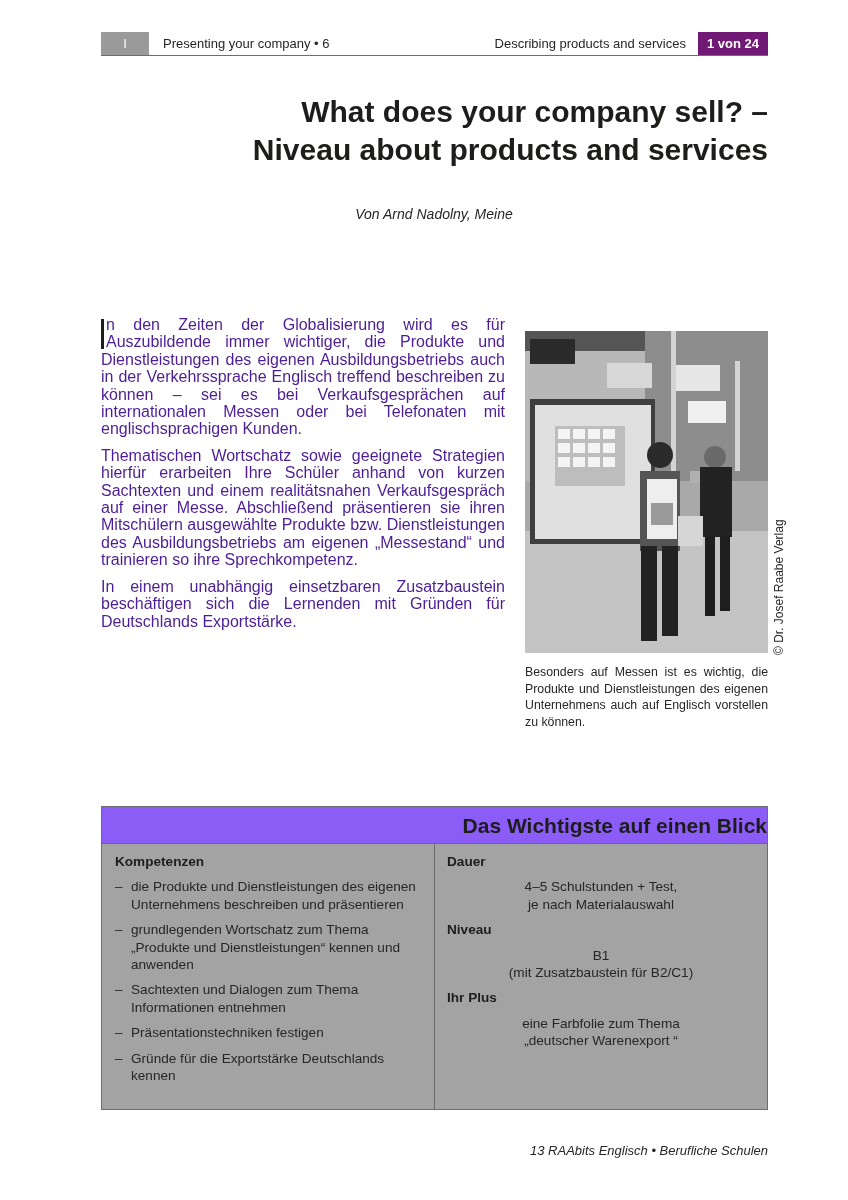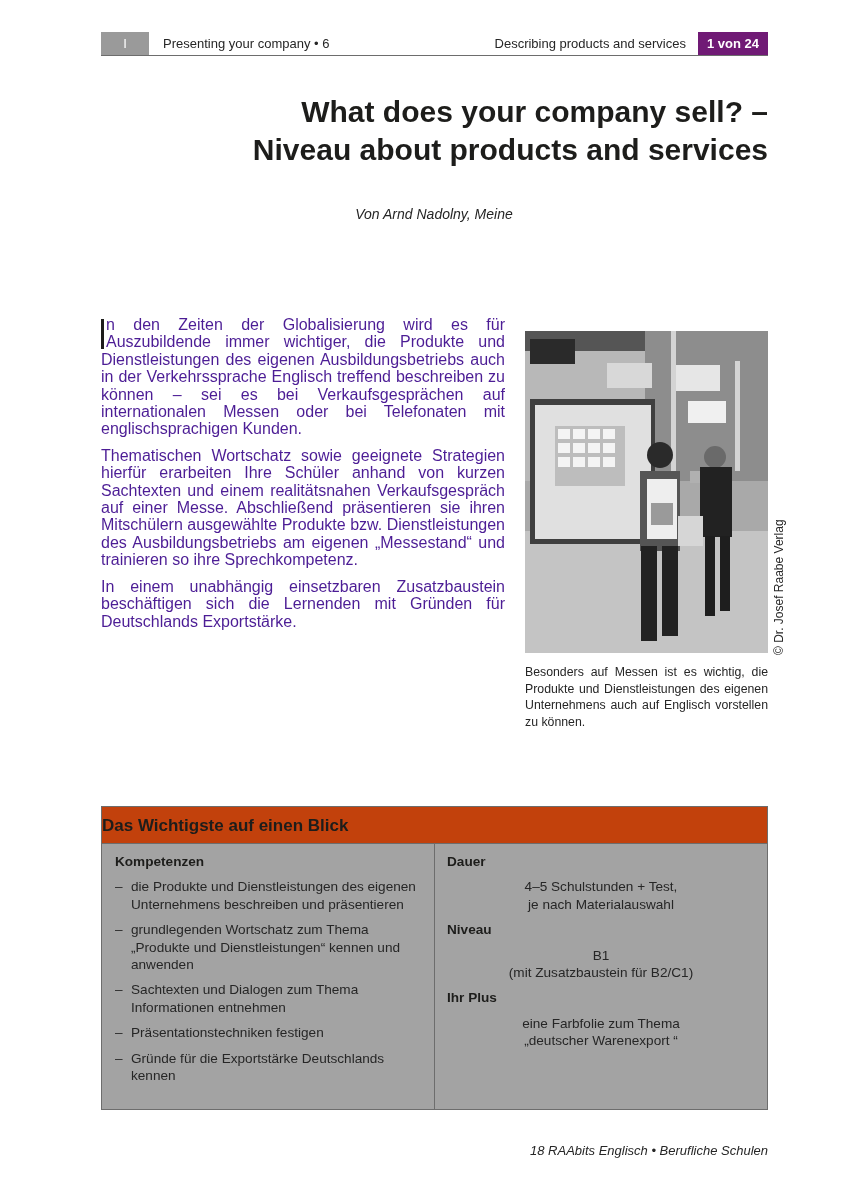--- a/index.html
+++ b/index.html
@@ -23,21 +23,21 @@
     .dropcap { display: inline-block; width: 3px; height: 30px; background: #1d1d1b; margin-right: 2px; vertical-align: -15px; float: left; margin-top: 3px; }
 
     
     .photo { position: absolute; left: 525px; top: 331px; width: 243px; height: 322px; background: #bdbdbd; overflow: hidden; }
     .photo svg { width: 100%; height: 100%; display: block; }
     .credit { position: absolute; left: 772px; top: 655px; transform: rotate(-90deg); transform-origin: 0 0; font-size: 12px; color: #262626; white-space: nowrap; }
     .caption { position: absolute; left: 525px; top: 664px; width: 243px; font-size: 12.3px; line-height: 16.5px; color: #262626; text-align: justify; }
 
     
     .box { position: absolute; left: 101px; top: 806px; width: 667px; height: 304px; border: 1.5px solid #6d6d6d; }
-    .box-head { height: 37px; background: #c2410c; border-bottom: 1.5px solid #6d6d6d; text-align: left; font-size: 17px; font-weight: bold; line-height: 38px; color: #1d1d1b; }
+    .box-head { height: 37px; background: #8b5cf6; border-bottom: 1.5px solid #6d6d6d; text-align: right; font-size: 21px; font-weight: bold; line-height: 38px; color: #1d1d1b; }
     .box-body { position: absolute; top: 37px; left: 0; right: 0; bottom: 0; background: #a3a3a3; display: flex; }
     .col-left { width: 333px; border-right: 1.5px solid #6d6d6d; padding: 9px 12px 0 13px; font-size: 13.6px; line-height: 17.4px; color: #262626; }
     .col-right { flex: 1; padding: 9px 12px 0 12px; font-size: 13.6px; line-height: 17.4px; color: #262626; }
     .lbl { font-weight: bold; color: #1d1d1b; margin-bottom: 8px; }
     .comp-list { list-style: none; }
     .comp-list li { position: relative; padding-left: 16px; margin-bottom: 8px; }
     .comp-list li .dash { position: absolute; left: 0; top: 0; }
     .val { margin-bottom: 8px; white-space: pre-line; text-align: center; }
 
     
@@ -132,13 +132,13 @@
       <div class="lbl">Niveau</div>
       <div class="val">B1
 (mit Zusatzbaustein für B2/C1)</div>
       <div class="lbl">Ihr Plus</div>
       <div class="val">eine Farbfolie zum Thema
 „deutscher Warenexport “</div>
     </div>
   </div>
 </div>
 
-<div class="footer">18  RAAbits Englisch • Berufliche Schulen</div>
+<div class="footer">13  RAAbits Englisch • Berufliche Schulen</div>
 
 </body></html>

